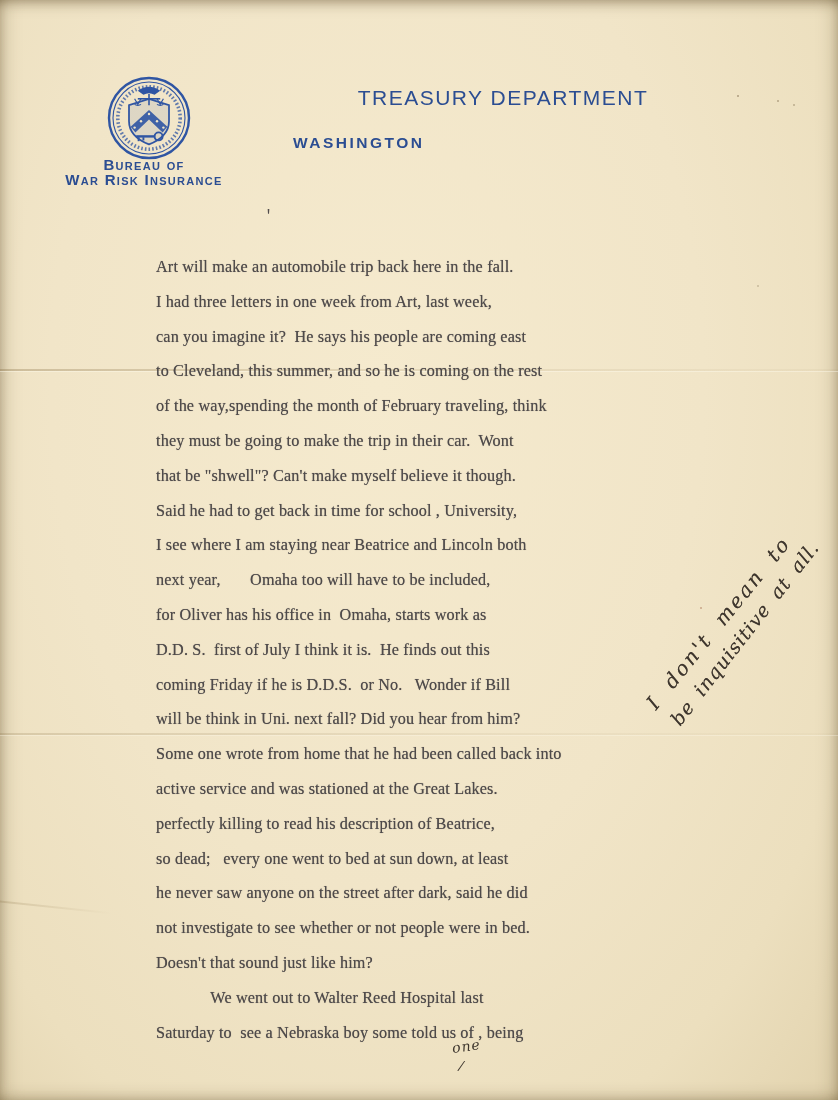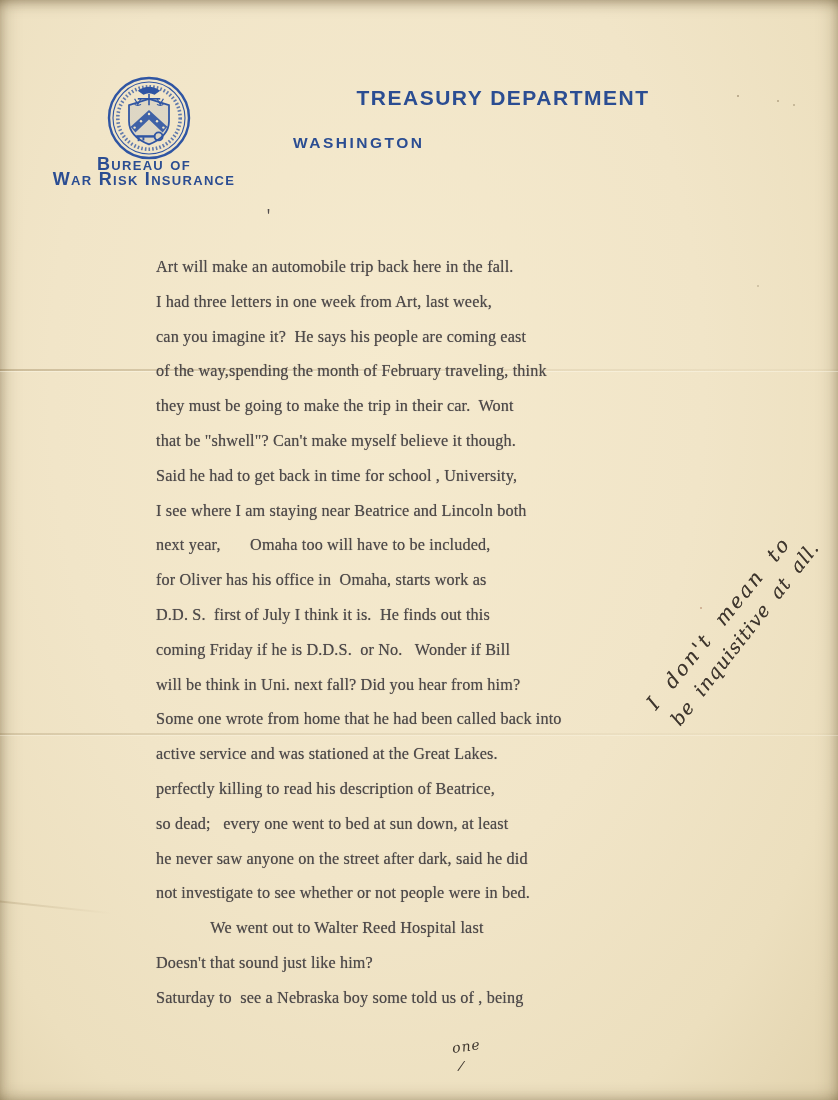--- a/index.html
+++ b/index.html
@@ -14,23 +14,23 @@
     font-family:"Liberation Sans", sans-serif;
   }
   .crease{position:absolute;left:0;width:100%;height:2px;pointer-events:none;}
   .crease.c1{top:369;top:369px;background:linear-gradient(to right, rgba(125,100,55,.30), rgba(125,100,55,.14) 45%, rgba(125,100,55,.05) 90%);box-shadow:0 1px 0 rgba(255,252,240,.4);}
   .crease.c2{top:733px;background:linear-gradient(to right, rgba(125,100,55,.20), rgba(125,100,55,.08) 55%, rgba(125,100,55,.03) 90%);box-shadow:0 1px 0 rgba(255,252,240,.3);}
   .crease.c3{top:906px;left:-8px;width:120px;transform:rotate(6deg);background:linear-gradient(to right, rgba(125,100,55,.22), rgba(125,100,55,0));}
   .specks{position:absolute;left:737px;top:95px;width:2px;height:2px;border-radius:50%;background:rgba(110,90,60,.5);
     box-shadow:40px 5px 0 rgba(110,90,60,.45), 56px 9px 0 rgba(110,90,60,.4), 20px 190px 0 rgba(110,90,60,.3), -37px 512px 0 rgba(150,90,60,.45);}
   .seal{position:absolute;left:101px;top:70px;width:96px;height:96px;}
   .bureau{position:absolute;left:36px;top:157px;width:216px;text-align:center;color:#2b4d92;
-    font-variant:small-caps;font-weight:bold;font-size:18px;line-height:15px;letter-spacing:1.3px;}
+    font-variant:small-caps;font-weight:bold;font-size:15px;line-height:15px;letter-spacing:1.3px;}
   .dept{position:absolute;left:293px;top:86px;width:420px;text-align:center;color:#2b4d92;
-    font-weight:bold;font-size:21px;letter-spacing:1.5px;}
+    font-weight:normal;font-size:21px;letter-spacing:1.5px;}
   .city{position:absolute;left:293px;top:134px;width:420px;text-align:left;color:#2b4d92;
     font-weight:bold;font-size:15.5px;letter-spacing:2.5px;}
   .stray{position:absolute;left:264px;top:208px;color:#514c4c;font-size:15px;font-family:"Liberation Mono",monospace;}
   .letter-body{position:absolute;left:156px;top:250px;width:600px;}
   .tline{white-space:pre;font-family:Liberation Serif, serif;
     font-size:16.2px;line-height:34.8px;height:34.8px;color:#4e4a4a;
     text-shadow:0 0 .7px rgba(65,60,62,.65);letter-spacing:.15px;}
   .hand{font-family:"DejaVu Serif","Liberation Serif",serif;font-style:italic;color:#3e362e;}
   .note-line{position:absolute;transform-origin:0 100%;white-space:nowrap;
     text-shadow:0 0 .5px rgba(50,40,30,.6);}
@@ -88,38 +88,39 @@
 
   <div class="dept">TREASURY DEPARTMENT</div>
   <div class="city">WASHINGTON</div>
 
   <div class="stray">'</div>
 
   <div class="letter-body">
       <div class="tline">Art will make an automobile trip back here in the fall.</div>
       <div class="tline">I had three letters in one week from Art, last week,</div>
       <div class="tline">can you imagine it?  He says his people are coming east</div>
+      <div class="tline">to Cleveland, this summer, and so he is coming on the rest</div>
       <div class="tline">of the way,spending the month of February traveling, think</div>
       <div class="tline">they must be going to make the trip in their car.  Wont</div>
       <div class="tline">that be "shwell"? Can't make myself believe it though.</div>
       <div class="tline">Said he had to get back in time for school , University,</div>
       <div class="tline">I see where I am staying near Beatrice and Lincoln both</div>
       <div class="tline">next year,       Omaha too will have to be included,</div>
       <div class="tline">for Oliver has his office in  Omaha, starts work as</div>
       <div class="tline">D.D. S.  first of July I think it is.  He finds out this</div>
       <div class="tline">coming Friday if he is D.D.S.  or No.   Wonder if Bill</div>
       <div class="tline">will be think in Uni. next fall? Did you hear from him?</div>
       <div class="tline">Some one wrote from home that he had been called back into</div>
       <div class="tline">active service and was stationed at the Great Lakes.</div>
       <div class="tline">perfectly killing to read his description of Beatrice,</div>
       <div class="tline">so dead;   every one went to bed at sun down, at least</div>
       <div class="tline">he never saw anyone on the street after dark, said he did</div>
       <div class="tline">not investigate to see whether or not people were in bed.</div>
+      <div class="tline">Doesn't that sound just like him?</div>
       <div class="tline">             We went out to Walter Reed Hospital last</div>
-      <div class="tline">Doesn't that sound just like him?</div>
       <div class="tline">Saturday to  see a Nebraska boy some told us of , being</div>
     </div>
 
   <span class="hand note-line note1">I don't mean to</span>
   <span class="hand note-line note2">be inquisitive at all.</span>
 
   <span class="hand insert-word">one</span>
   <span class="hand insert-caret">/</span>
 
 </div>

